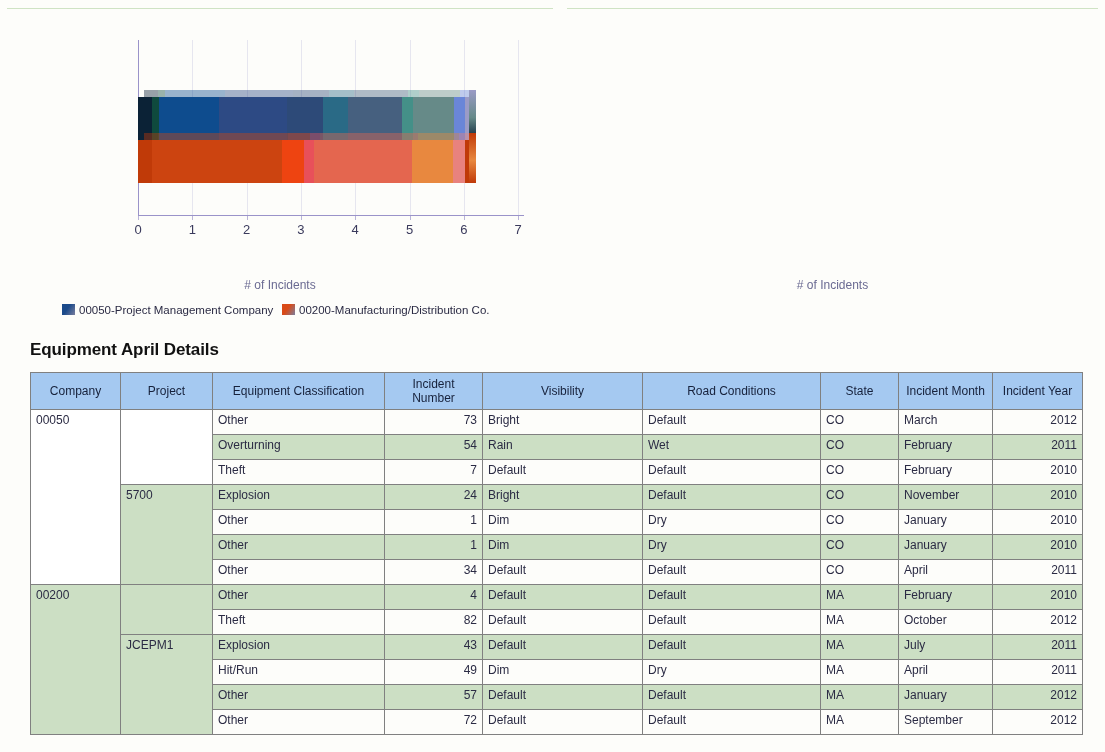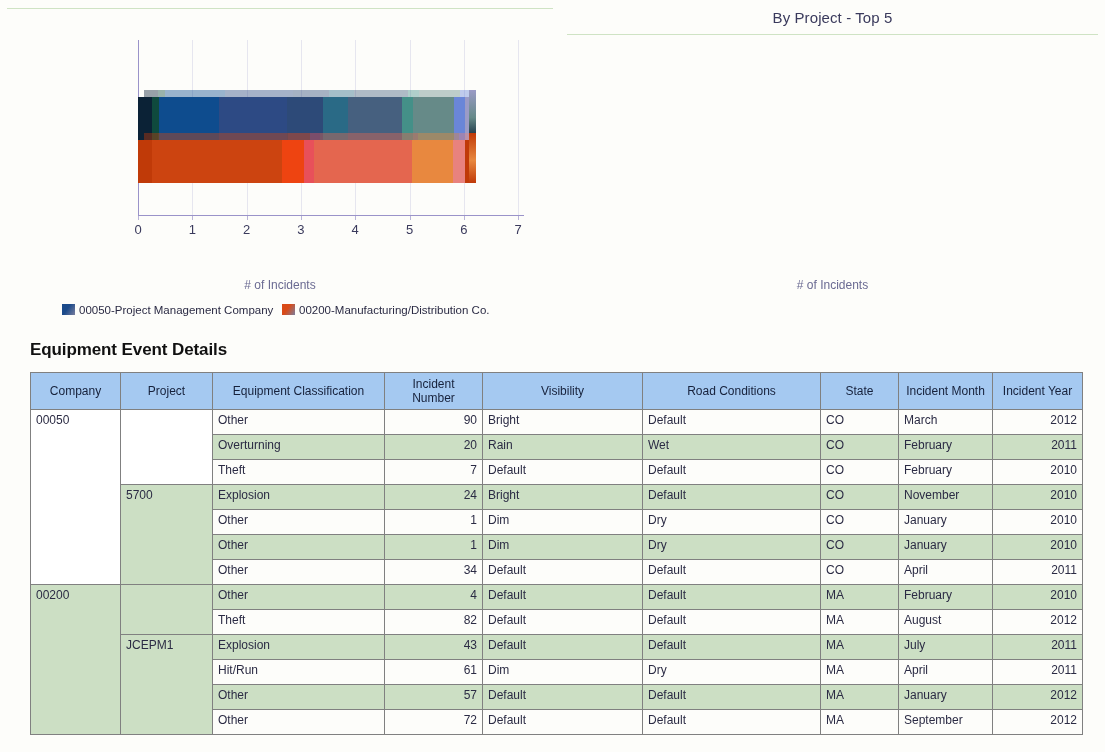--- a/index.html
+++ b/index.html
@@ -180,30 +180,29 @@
           <span>00050-Project Management Company</span>
         </div>
         <div class="legend-item" style="left: 282px; top: 4px;">
           <span class="sw" style="background: linear-gradient(125deg, rgb(217, 74, 23) 0%, rgb(217, 74, 23) 42%, rgb(122, 127, 158) 100%);"></span>
           <span>00200-Manufacturing/Distribution Co.</span>
         </div>
       </div>
   </div>
 
   <div class="chart-panel right">
-    <div class="chart-title">By Project - Top 5</div>
     <div class="title-rule"></div>
     <div class="plot" id="plot-project" style="position:absolute;left:0;top:40px;width:545px;height:215px;"></div>
     <div class="axis-caption" style="top:278px;left:0;width:545px;"># of Incidents</div>
     <div class="legend" id="legend-project" style="left:0;top:290px;width:545px;height:36px;"></div>
   </div>
 
 </div>
 
-<h2 class="section-title">Equipment Event Details</h2>
+<h2 class="section-title">Equipment April Details</h2>
 
 <table class="grid">
   <colgroup>
     <col class="c-company">
       <col class="c-project">
       <col class="c-class">
       <col class="c-num">
     <col class="c-vis">
       <col class="c-road">
       <col class="c-state">
@@ -221,30 +220,30 @@
         <th>State</th>
         <th>Incident Month</th>
         <th>Incident Year</th>
       </tr>
     </thead>
   <tbody id="tbody">
       <tr>
         <td class="merge" rowspan="7">00050</td>
         <td class="merge" rowspan="3"></td>
         <td class="">Other</td>
-        <td class="num">90</td>
+        <td class="num">73</td>
         <td class="">Bright</td>
         <td class="">Default</td>
         <td class="">CO</td>
         <td class="">March</td>
         <td class="num">2012</td>
       </tr>
       <tr class="alt">
         <td class="">Overturning</td>
-        <td class="num">20</td>
+        <td class="num">54</td>
         <td class="">Rain</td>
         <td class="">Wet</td>
         <td class="">CO</td>
         <td class="">February</td>
         <td class="num">2011</td>
       </tr>
       <tr>
         <td class="">Theft</td>
         <td class="num">7</td>
         <td class="">Default</td>
@@ -300,36 +299,36 @@
         <td class="">MA</td>
         <td class="">February</td>
         <td class="num">2010</td>
       </tr>
       <tr>
         <td class="">Theft</td>
         <td class="num">82</td>
         <td class="">Default</td>
         <td class="">Default</td>
         <td class="">MA</td>
-        <td class="">August</td>
+        <td class="">October</td>
         <td class="num">2012</td>
       </tr>
       <tr class="alt">
         <td class="merge" rowspan="4">JCEPM1</td>
         <td class="">Explosion</td>
         <td class="num">43</td>
         <td class="">Default</td>
         <td class="">Default</td>
         <td class="">MA</td>
         <td class="">July</td>
         <td class="num">2011</td>
       </tr>
       <tr>
         <td class="">Hit/Run</td>
-        <td class="num">61</td>
+        <td class="num">49</td>
         <td class="">Dim</td>
         <td class="">Dry</td>
         <td class="">MA</td>
         <td class="">April</td>
         <td class="num">2011</td>
       </tr>
       <tr class="alt">
         <td class="">Other</td>
         <td class="num">57</td>
         <td class="">Default</td>

